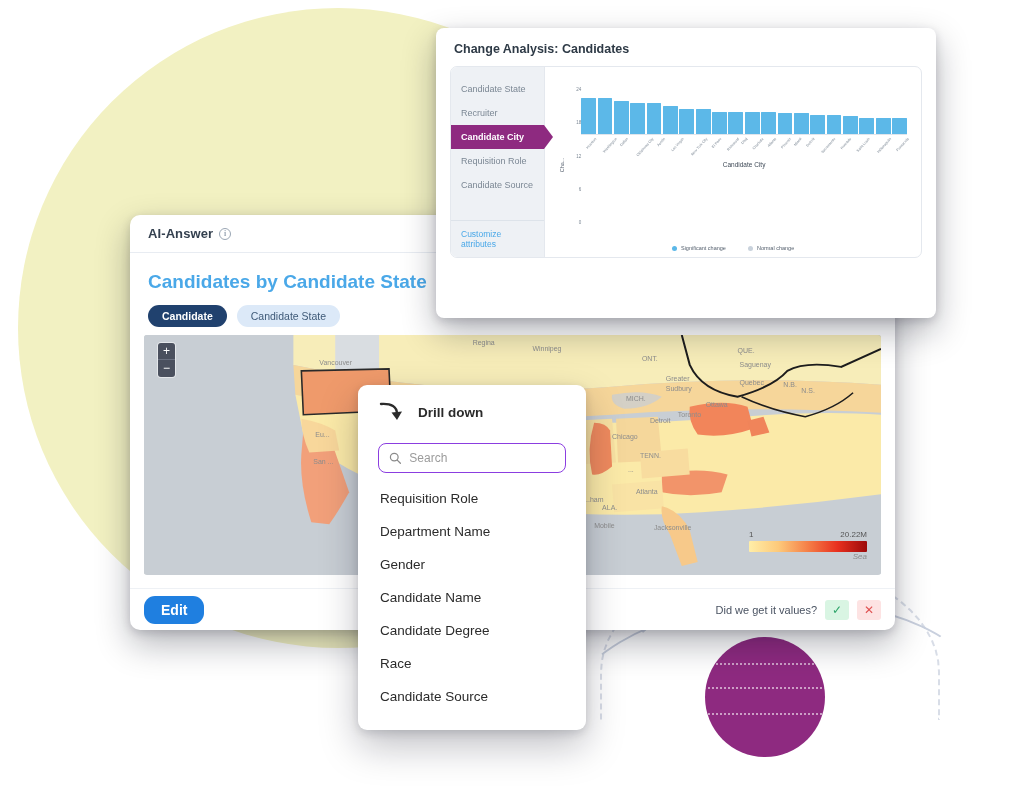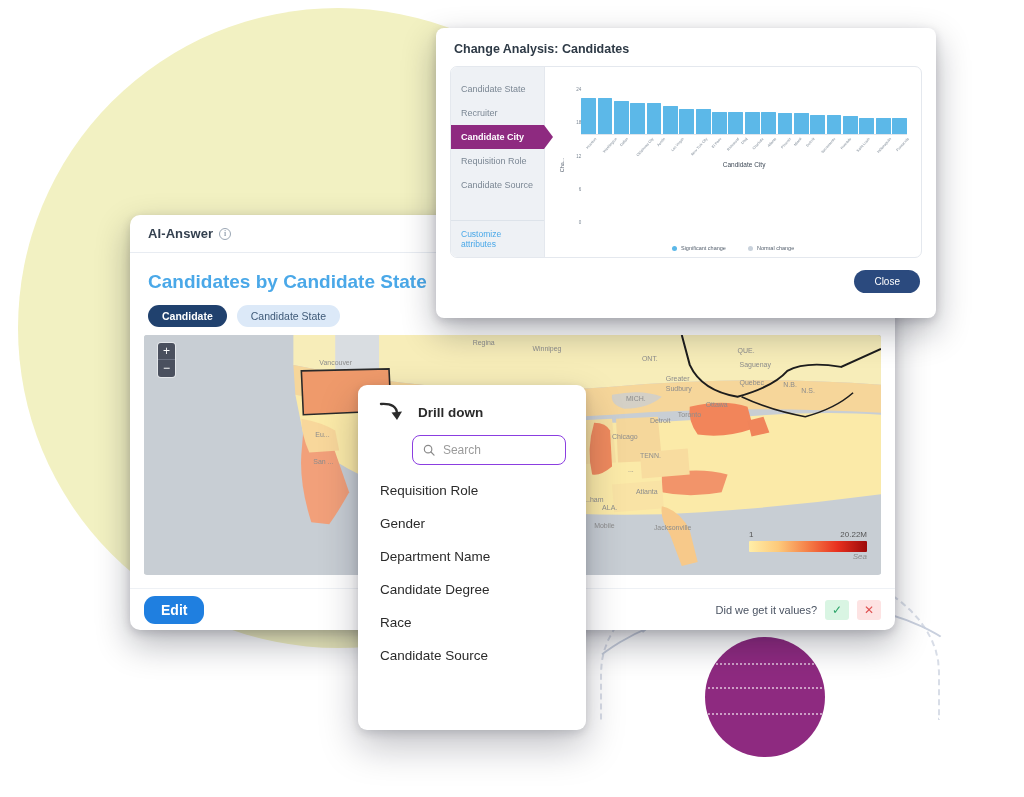--- a/index.html
+++ b/index.html
@@ -169,25 +169,25 @@
     background: #2b4a7e; color: #fff; border: none; font-size: 10px;
     padding: 6px 20px; border-radius: 13px; cursor: pointer;
   }
 
   
   #drill {
     left: 358px; top: 385px; width: 228px; height: 345px; border-radius: 9px;
     box-shadow: 0 16px 38px rgba(10,12,30,.26), 0 3px 10px rgba(10,12,30,.14);
     padding: 16px 20px; overflow: hidden;
   }
-  .dd-head { display: flex; align-items: center; gap: 14px; margin-bottom: 12px; }
+  .dd-head { display: flex; align-items: center; gap: 14px; margin-bottom: 20px; }
   .dd-title { font-size: 13.5px; font-weight: 700; color: #2b2b2b; }
   .dd-search {
     display: flex; align-items: center; gap: 8px;
-    border: 1.6px solid #8b3ee0; border-radius: 8px; padding: 7px 10px; margin-bottom: 9px; margin-left: 34px;
+    border: 1.6px solid #8b3ee0; border-radius: 8px; padding: 7px 10px; margin-bottom: 9px;
   }
   .dd-search input {
     border: none; outline: none; font-size: 12px; color: #2b2b2b; width: 100%;
     font-family: "Liberation Sans", sans-serif; background: transparent;
   }
   .dd-search input::placeholder { color: #9b9b9b; }
   .dd-item {
     font-size: 13.5px; color: #2b2b2b; padding: 9px 2px; cursor: pointer; white-space: nowrap;
   }
 </style>
@@ -395,23 +395,20 @@
             <span>Significant change</span>
           </div>
           <div>
             <span class="dot" style="background:#c9d2dc"></span>
             <span>Normal change</span>
           </div>
         </div>
       </div>
     </div>
 
-    <div class="ca-foot">
-      <button class="close-btn">Close</button>
-    </div>
   </div>
 
   <div class="card" id="drill">
     <div class="dd-head">
       <svg width="26" height="22" viewBox="0 0 26 22">
         <path d="M3,3 Q19,2 19,13" fill="none" stroke="#2b2b2b" stroke-width="2.4" stroke-linecap="round"></path>
         <path d="M13.5,11.5 L19,19 L24,10.5 Z" fill="#2b2b2b"></path>
       </svg>
       <span class="dd-title">Drill down</span>
     </div>
@@ -419,21 +416,22 @@
     <div class="dd-search">
       <svg width="14" height="14" viewBox="0 0 14 14">
         <circle cx="6" cy="6" r="4.4" fill="none" stroke="#8a8a8a" stroke-width="1.4"></circle>
         <line x1="9.4" y1="9.4" x2="13" y2="13" stroke="#8a8a8a" stroke-width="1.4" stroke-linecap="round"></line>
       </svg>
       <input type="text" placeholder="Search" style="">
     </div>
 
     <div id="dd-list">
         <div class="dd-item">Requisition Role</div>
+        <div class="dd-item">Department Name</div>
         <div class="dd-item">Gender</div>
-        <div class="dd-item">Department Name</div>
+        <div class="dd-item">Candidate Name</div>
         <div class="dd-item">Candidate Degree</div>
         <div class="dd-item">Race</div>
         <div class="dd-item">Candidate Source</div>
       </div>
   </div>
 
 </div>
 
 </body></html>

